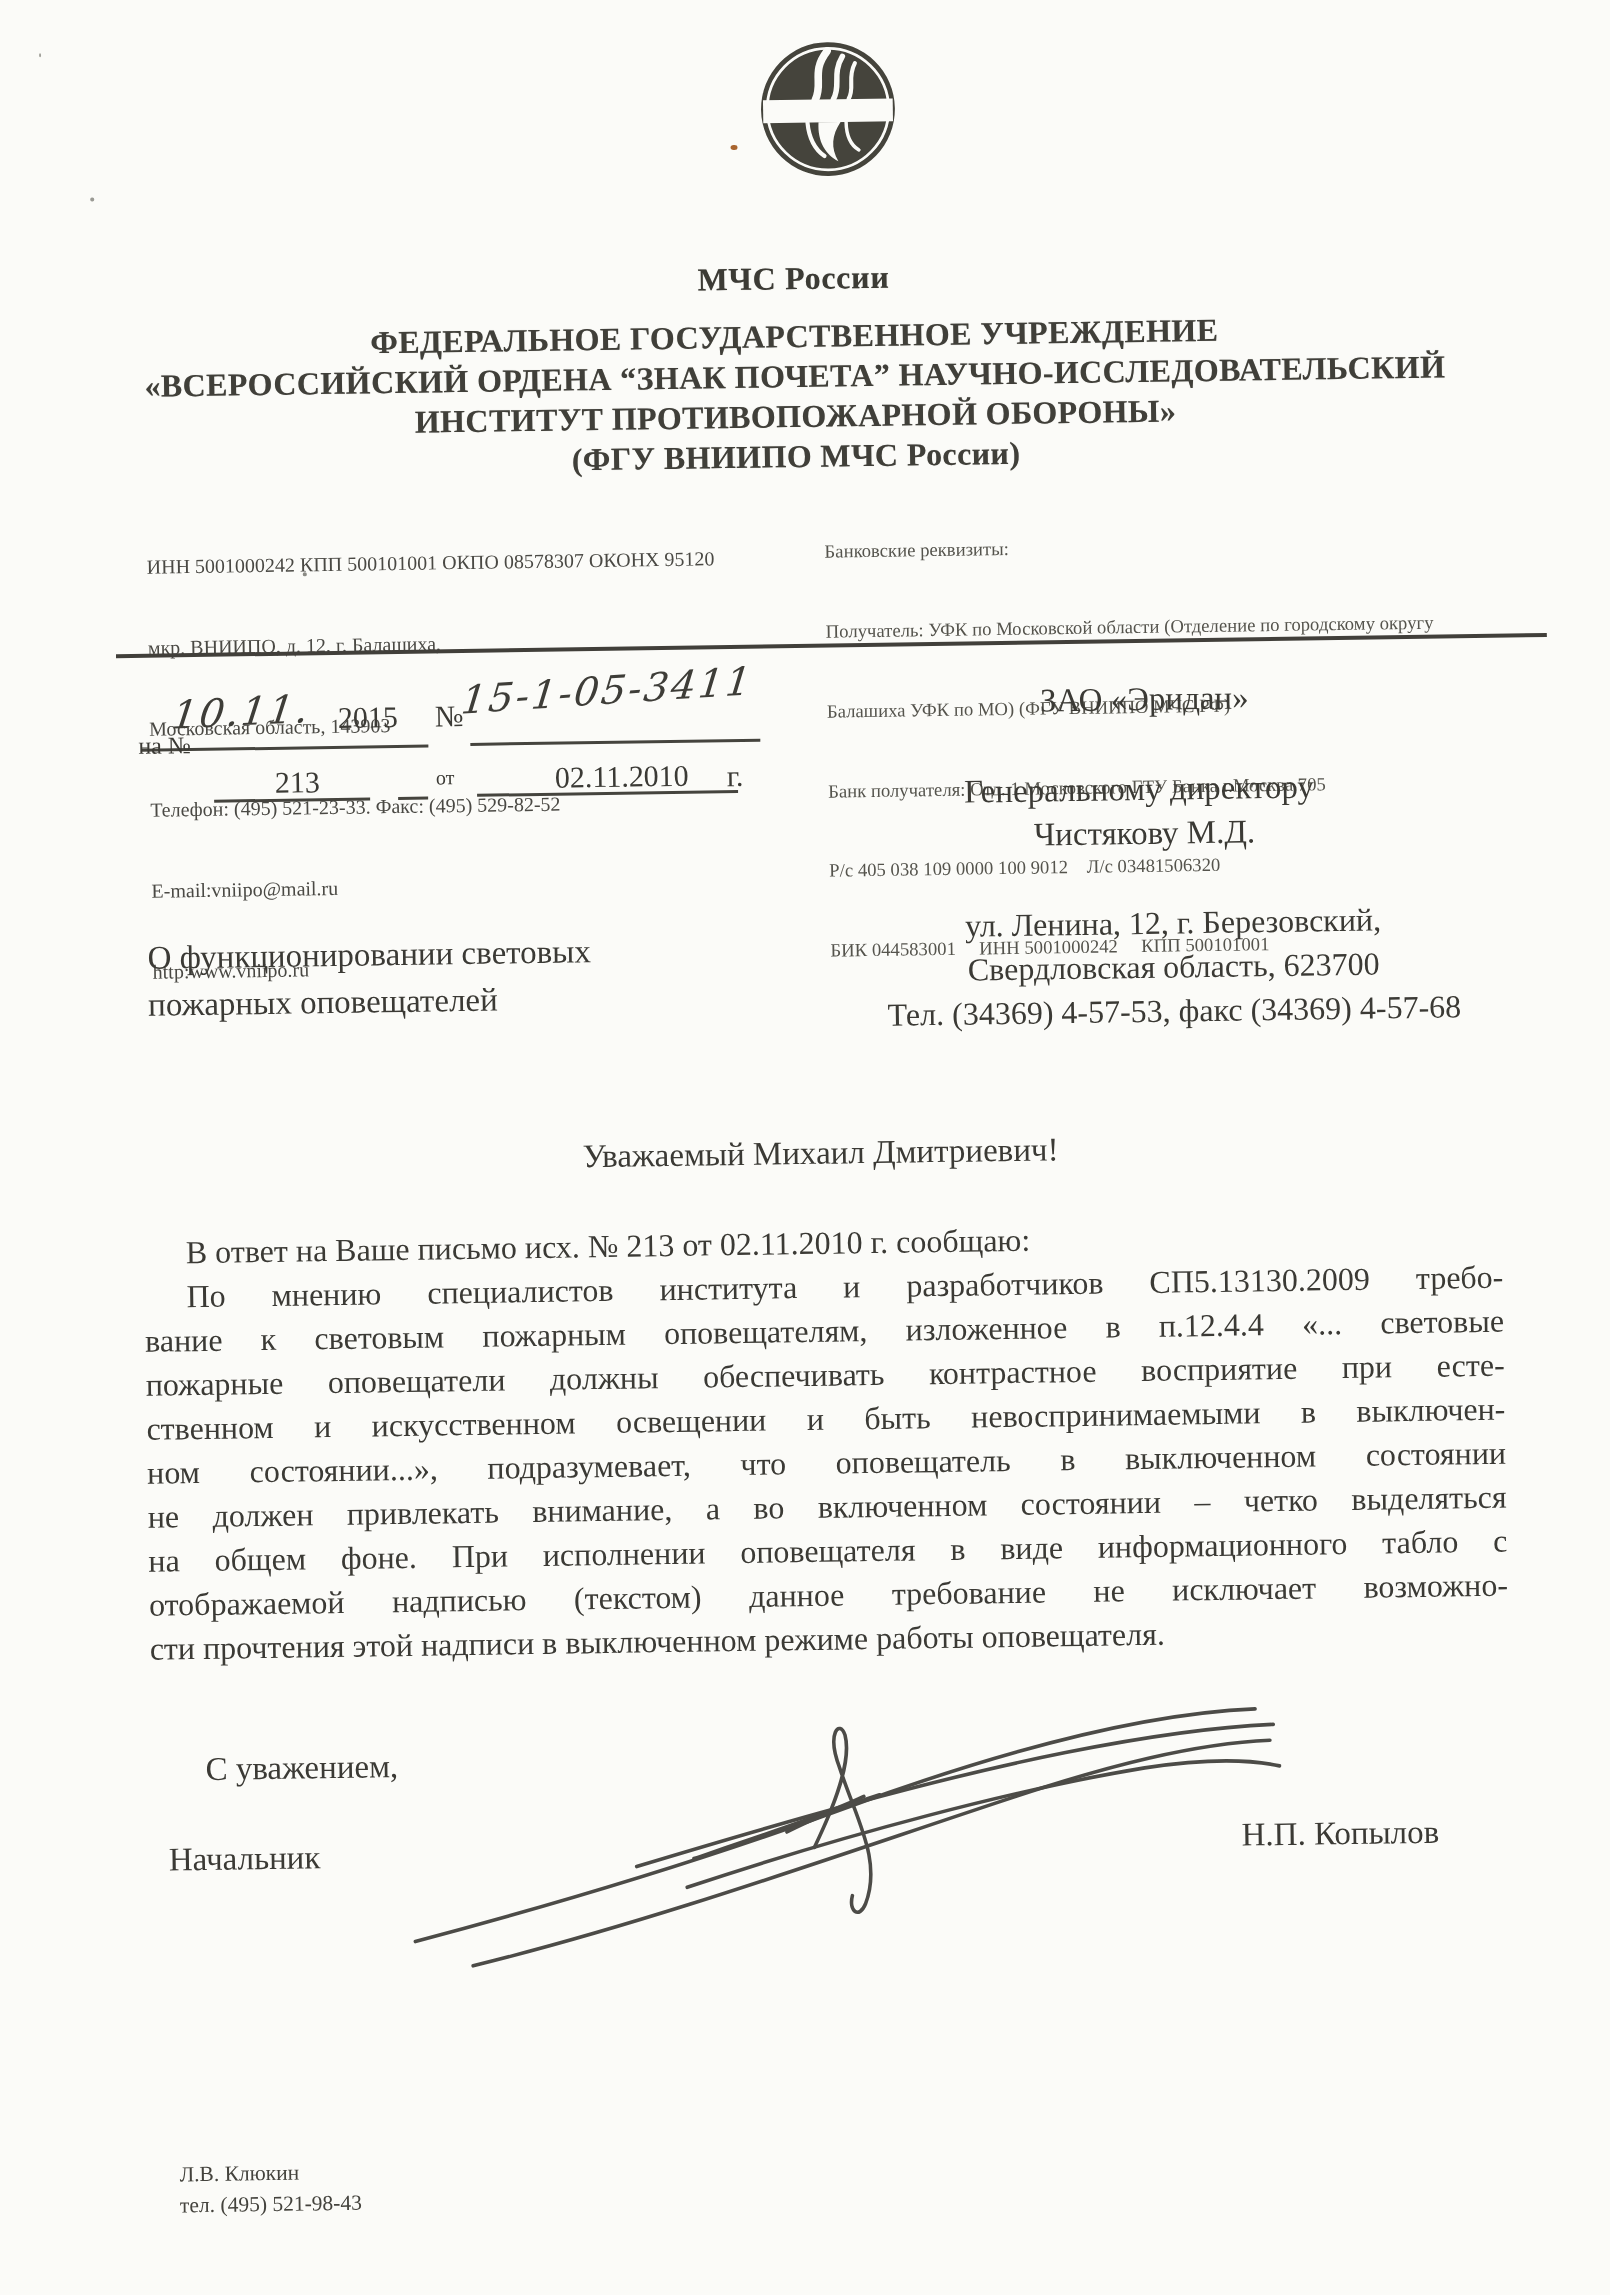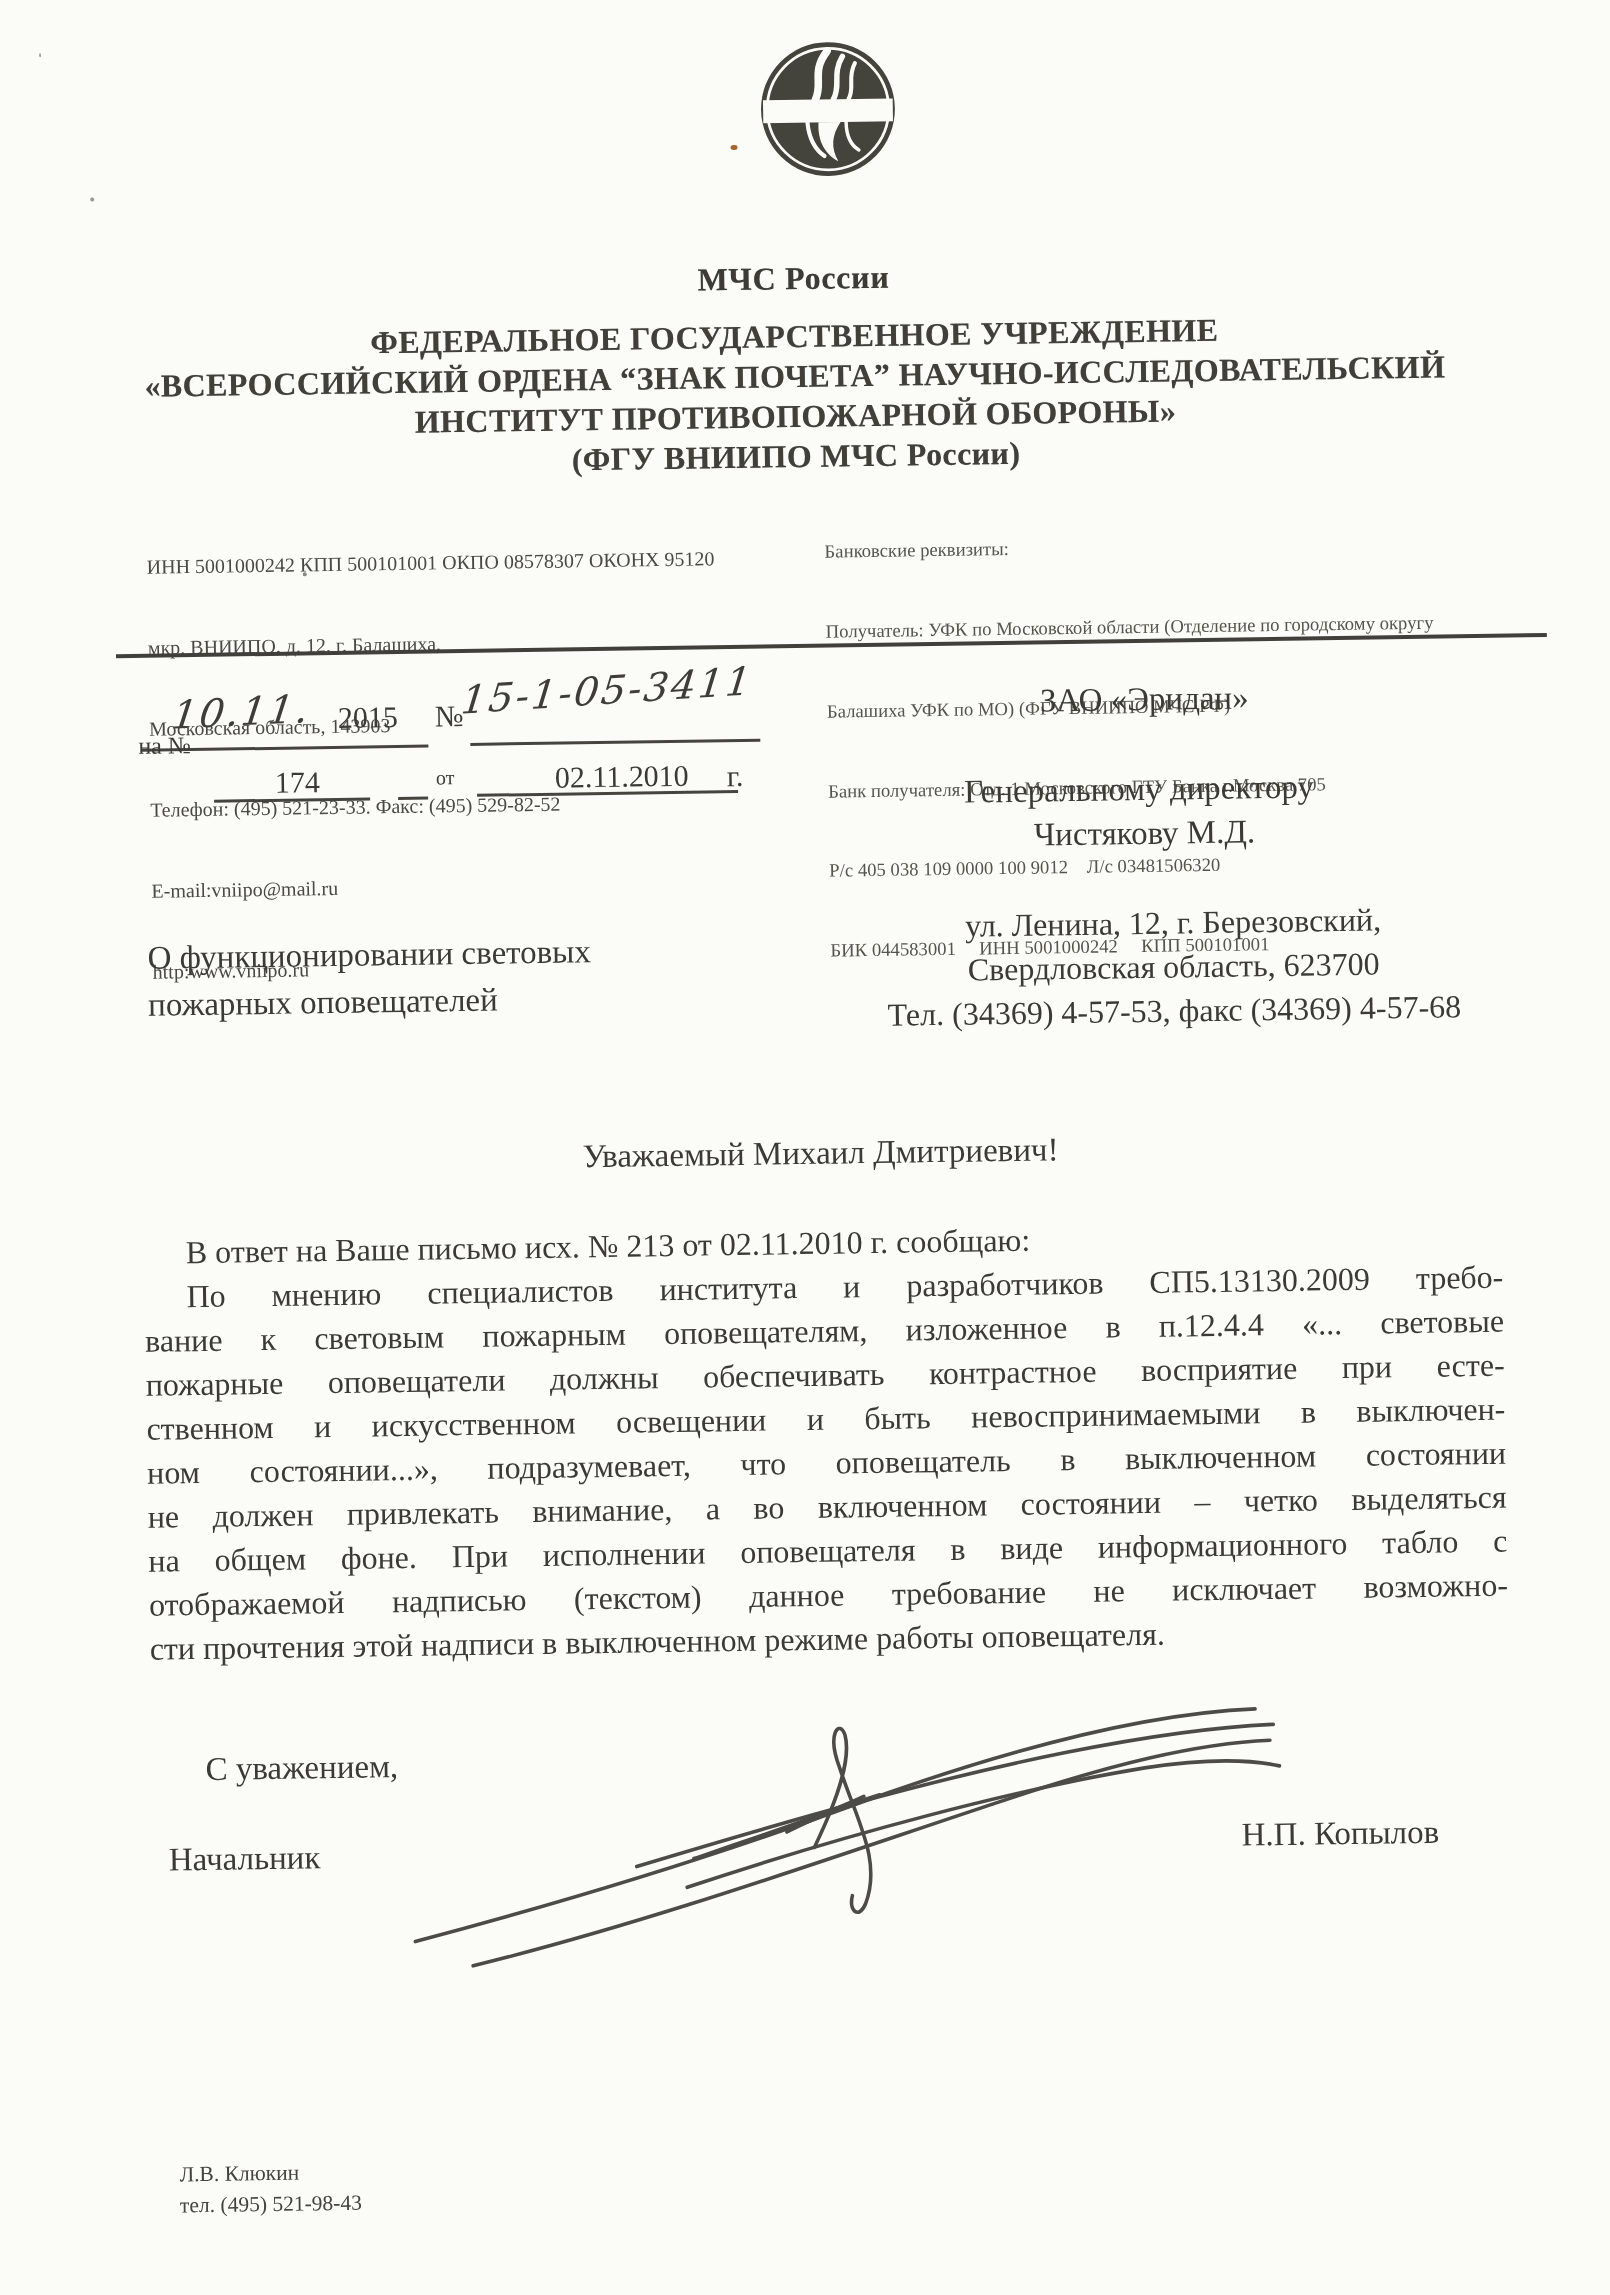--- a/index.html
+++ b/index.html
@@ -90,21 +90,21 @@
     <div class="rule divider"></div>
 
     <div class="abs hand hand-date">10.11.</div>
     <div class="abs typed" style="left:343px;top:694px;">2015</div>
     <div class="abs typed" style="left:440px;top:694px;">№</div>
     <div class="abs hand hand-num">15-1-05-3411</div>
     <div class="rule" style="left:146px;top:739px;width:287px;"></div>
     <div class="rule" style="left:475px;top:738px;width:290px;"></div>
 
     <div class="abs typed" style="left:143px;top:723px;font-size:24px;">на №</div>
-    <div class="abs typed" style="left:279px;top:758px;">174</div>
+    <div class="abs typed" style="left:279px;top:758px;">213</div>
     <div class="abs typed" style="left:440px;top:761px;font-size:20px;">от</div>
     <div class="abs typed" style="left:559px;top:757px;">02.11.2010</div>
     <div class="abs typed" style="left:731px;top:758px;">г.</div>
     <div class="rule" style="left:218px;top:791px;width:156px;"></div>
     <div class="rule" style="left:402px;top:791px;width:30px;"></div>
     <div class="rule" style="left:481px;top:789px;width:261px;"></div>
 
     <div class="abs recip" style="left:1045px;top:686px;">ЗАО «Эридан»</div>
     <div class="abs recip" style="left:968px;top:776px;">Генеральному директору</div>
     <div class="abs recip" style="left:1037px;top:820px;">Чистякову М.Д.</div>

